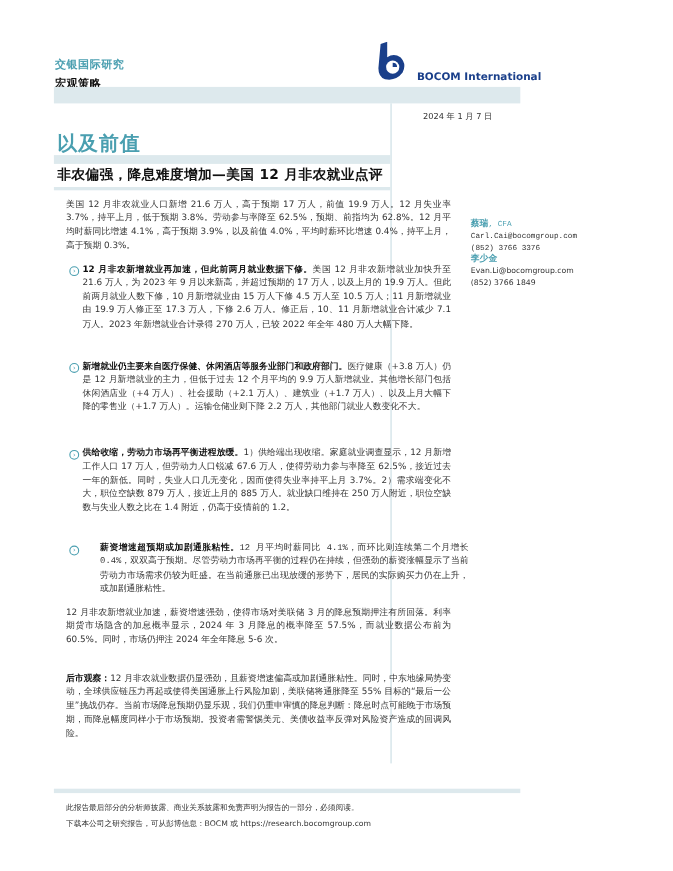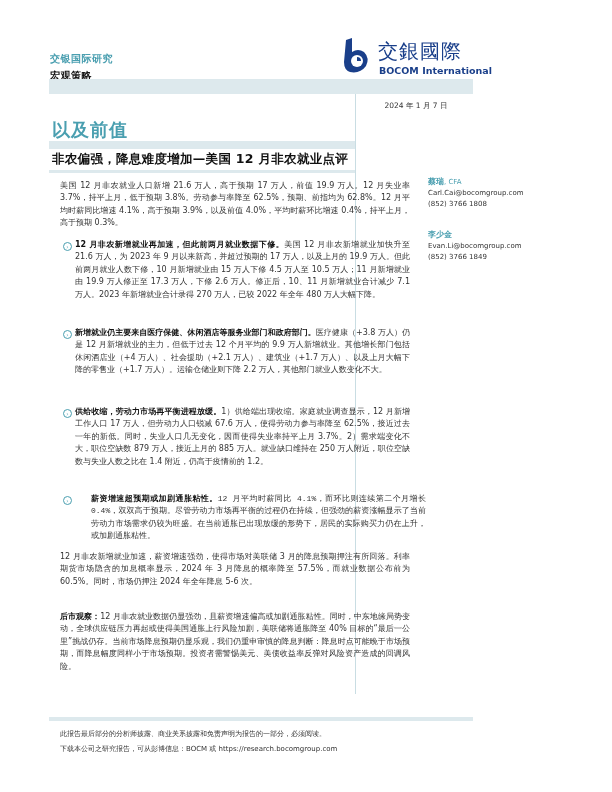--- a/index.html
+++ b/index.html
@@ -26,40 +26,39 @@
   .b-icon { position: absolute; width: 7px; height: 7px; border: 1px solid #4a9fb0; border-radius: 50%; font-size: 6px; line-height: 7px; text-align: center; color: #4a9fb0; }
   .b1 { left: 75px; top: 239px; width: 335px; }
   .b2 { left: 75px; top: 327px; width: 335px; }
   .b3 { left: 75px; top: 406px; width: 335px; }
   .b4 { left: 91px; top: 493px; width: 335px; font-family: Liberation Mono, monospace; }
   .p2 { left: 60px; top: 551px; width: 350px; }
   .p3 { left: 60px; top: 611px; width: 350px; }
   .p3 .lead { font-weight: bold; color: #111; }
   .analyst { left: 428px; font-size: 7px; color: #333; line-height: 11px; }
   .analyst .name { font-size: 8px; color: #4a9fb0; font-weight: bold; }
-  .an1 { top: 176px; }
+  .an1 { top: 198px; font-family: Liberation Mono, monospace; }
   .an2 { top: 229px; }
   .footer-band { left: 49px; top: 717px; width: 424px; height: 4px; background: #dde9ed; }
   .footer { left: 60px; font-size: 7px; color: #333; }
   .f1 { top: 729px; font-family: Liberation Serif, serif; }
   .f2 { top: 744px; text-align: center; }
 </style>
 </head>
 <body>
 
 <div class="abs brand-cn">交银国际研究</div>
 <div class="abs brand-sub">宏观策略</div>
 
 <div class="abs logo">
   <svg class="logo-mark" viewBox="0 0 28 40">
     <path d="M4 2 L10 0 L10 14 Q16 10 22 14 Q28 20 24 28 Q18 36 8 34 Q2 32 2 24 Z" fill="#1a3f8a"></path>
     <circle cx="15" cy="23" r="6" fill="#fff"></circle>
     <path d="M15 19 Q19 19 19 23 L15 23 Z" fill="#1a3f8a"></path>
   </svg>
-  <div class="logo-cn">交銀國際</div>
   <div class="logo-en">BOCOM International</div>
 </div>
 
 <div class="abs band1"></div>
 <div class="abs vline"></div>
 <div class="abs date">2024 年 1 月 7 日</div>
 
 <div class="abs section-title">以及前值</div>
 <div class="abs band2"></div>
 <div class="abs headline">非农偏强，降息难度增加—美国 12 月非农就业点评</div>
@@ -83,27 +82,27 @@
 </div>
 
 <span class="abs b-icon" style="left:63px;top:496px;">›</span>
 <div class="abs bullet b4">
   <span class="lead">薪资增速超预期或加剧通胀粘性。</span><span>12 月平均时薪同比 4.1%，而环比则连续第二个月增长 0.4%，双双高于预期。尽管劳动力市场再平衡的过程仍在持续，但强劲的薪资涨幅显示了当前劳动力市场需求仍较为旺盛。在当前通胀已出现放缓的形势下，居民的实际购买力仍在上升，或加剧通胀粘性。</span>
 </div>
 
 <div class="abs para p2">12 月非农新增就业加速，薪资增速强劲，使得市场对美联储 3 月的降息预期押注有所回落。利率期货市场隐含的加息概率显示，2024 年 3 月降息的概率降至 57.5%，而就业数据公布前为 60.5%。同时，市场仍押注 2024 年全年降息 5-6 次。</div>
 
 <div class="abs para p3">
-  <span class="lead">后市观察：</span><span>12 月非农就业数据仍显强劲，且薪资增速偏高或加剧通胀粘性。同时，中东地缘局势变动，全球供应链压力再起或使得美国通胀上行风险加剧，美联储将通胀降至 40% 目标的“最后一公里”挑战仍存。当前市场降息预期仍显乐观，我们仍重申审慎的降息判断：降息时点可能晚于市场预期，而降息幅度同样小于市场预期。投资者需警惕美元、美债收益率反弹对风险资产造成的回调风险。</span>
+  <span class="lead">后市观察：</span><span>12 月非农就业数据仍显强劲，且薪资增速偏高或加剧通胀粘性。同时，中东地缘局势变动，全球供应链压力再起或使得美国通胀上行风险加剧，美联储将通胀降至 55% 目标的“最后一公里”挑战仍存。当前市场降息预期仍显乐观，我们仍重申审慎的降息判断：降息时点可能晚于市场预期，而降息幅度同样小于市场预期。投资者需警惕美元、美债收益率反弹对风险资产造成的回调风险。</span>
 </div>
 
 <div class="abs analyst an1">
   <div><span class="name">蔡瑞</span><span style="color:#4a9fb0">, CFA</span></div>
   <div>Carl.Cai@bocomgroup.com</div>
-  <div>(852) 3766 1808</div>
+  <div>(852) 3766 3376</div>
 </div>
 
 <div class="abs analyst an2">
   <div><span class="name">李少金</span></div>
   <div>Evan.Li@bocomgroup.com</div>
   <div>(852) 3766 1849</div>
 </div>
 
 <div class="abs footer-band"></div>
 <div class="abs footer f1">此报告最后部分的分析师披露、商业关系披露和免责声明为报告的一部分，必须阅读。</div>

